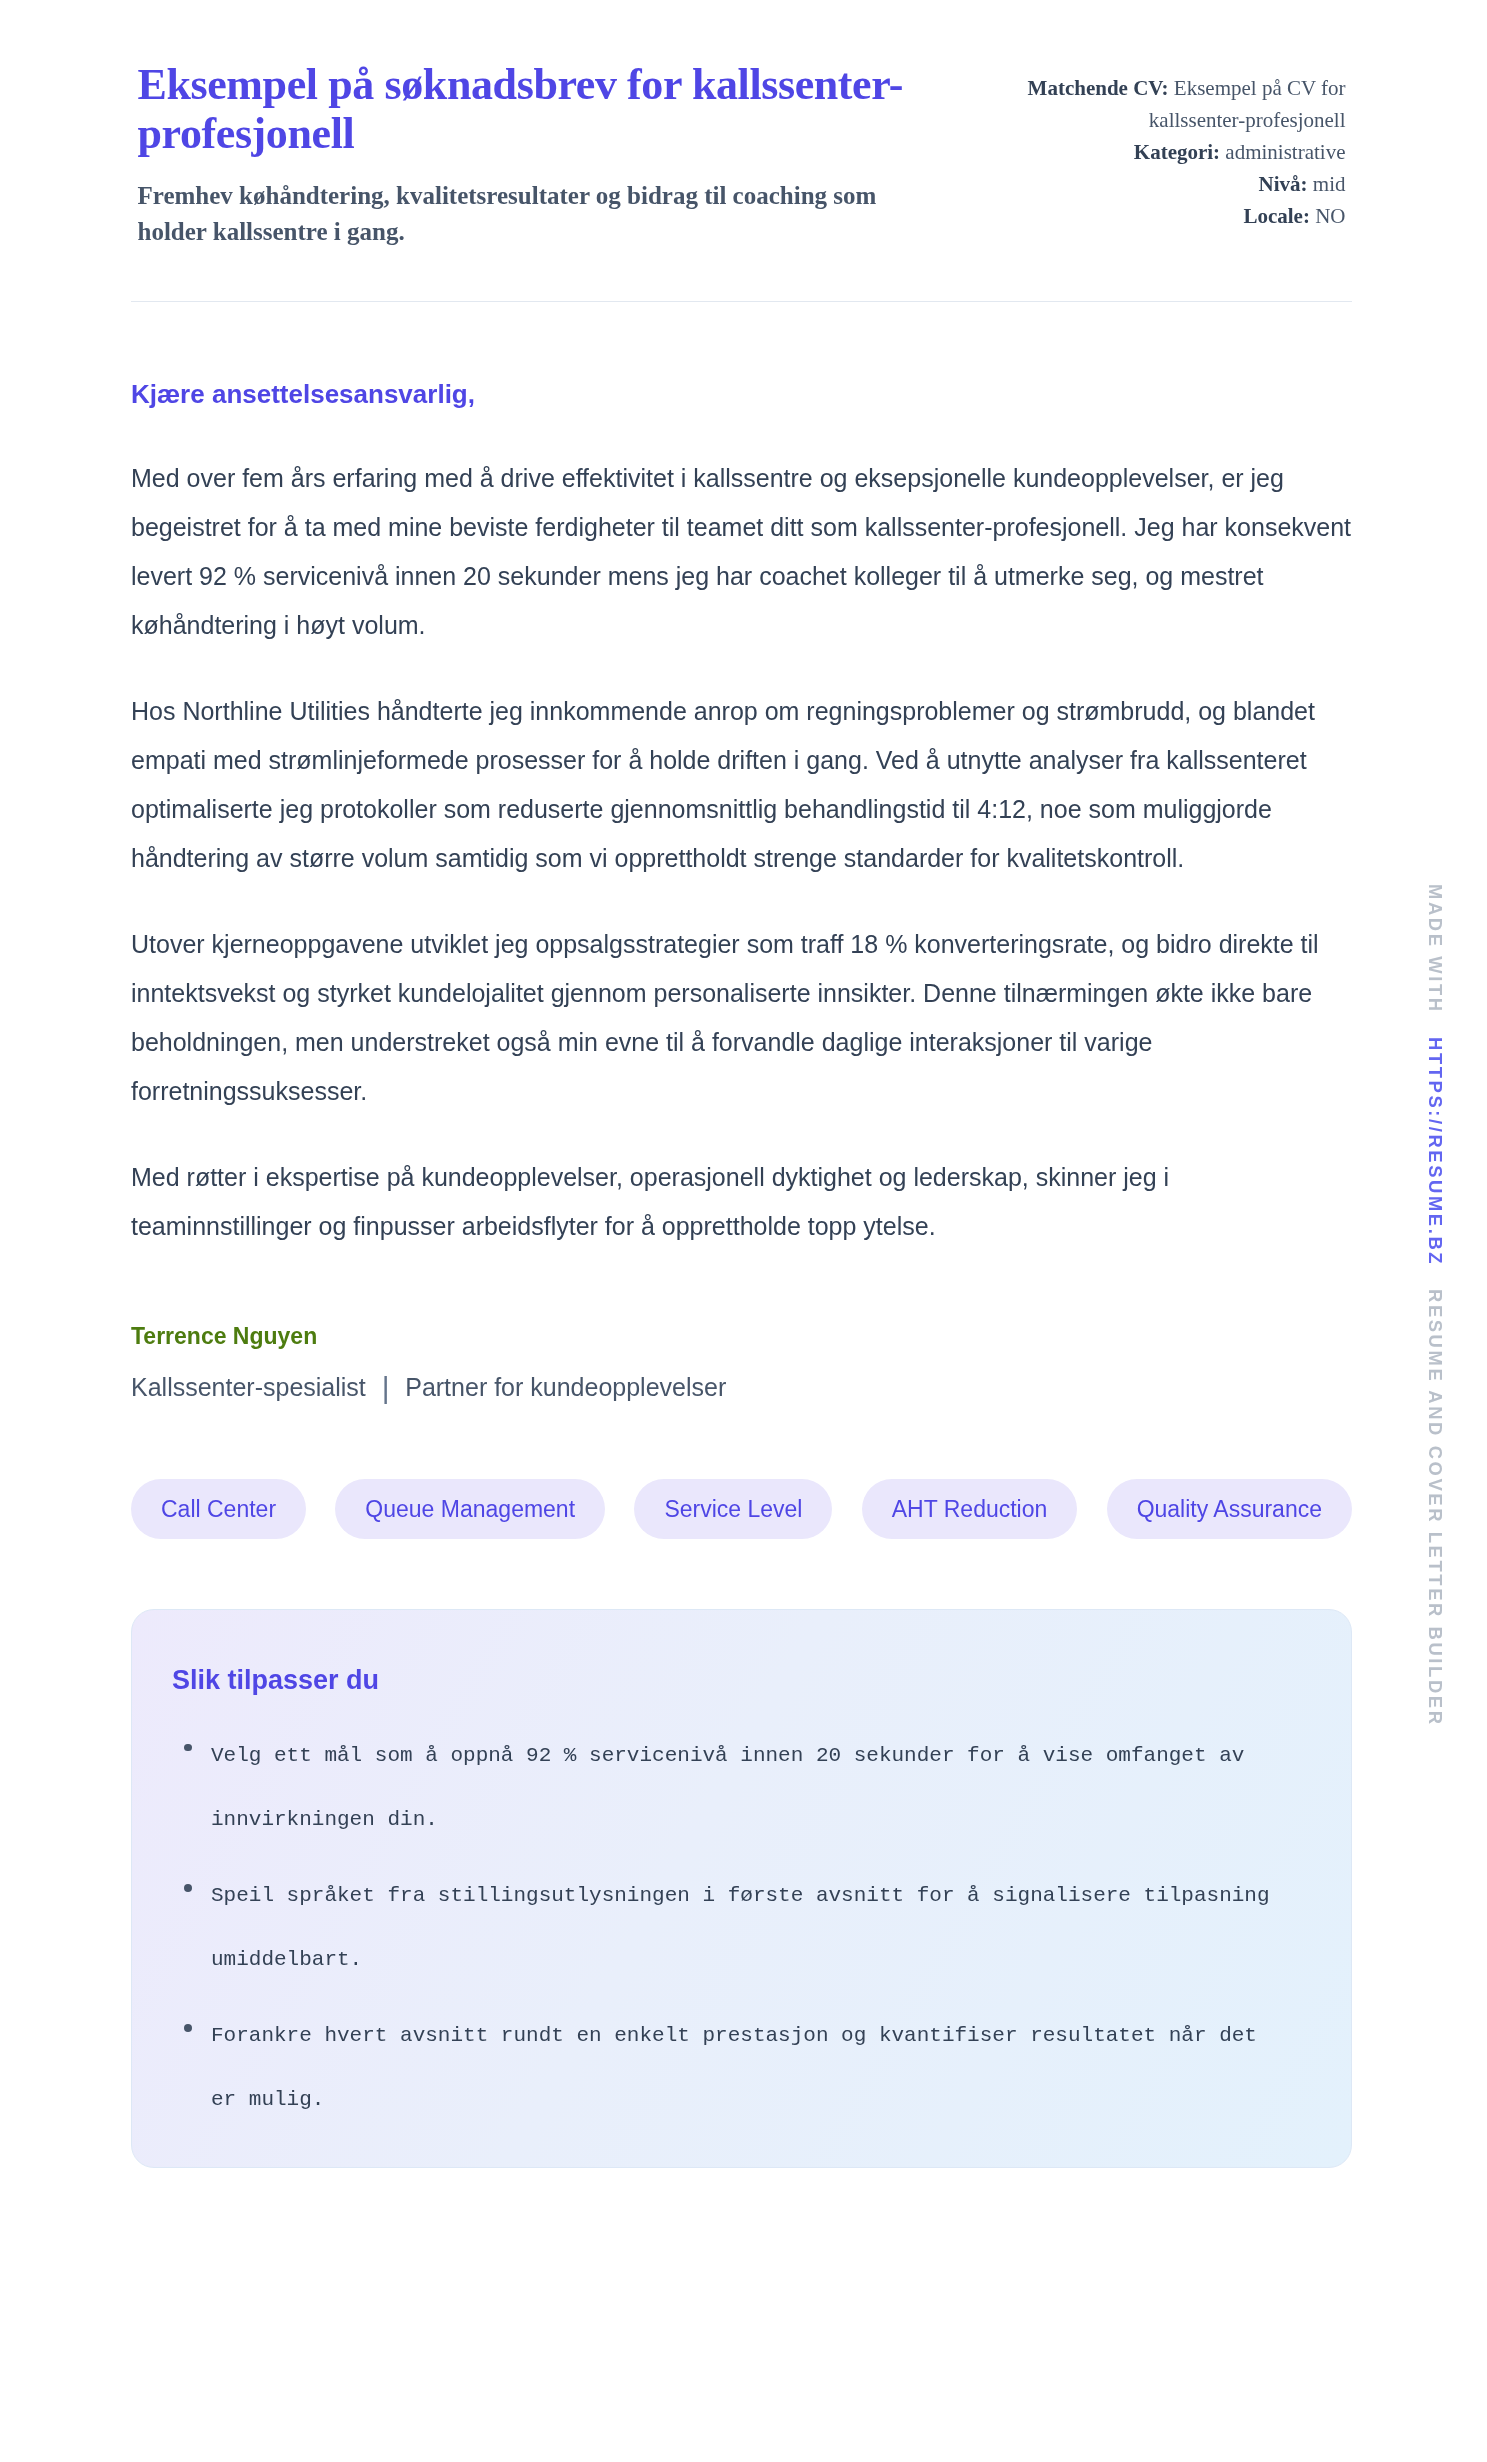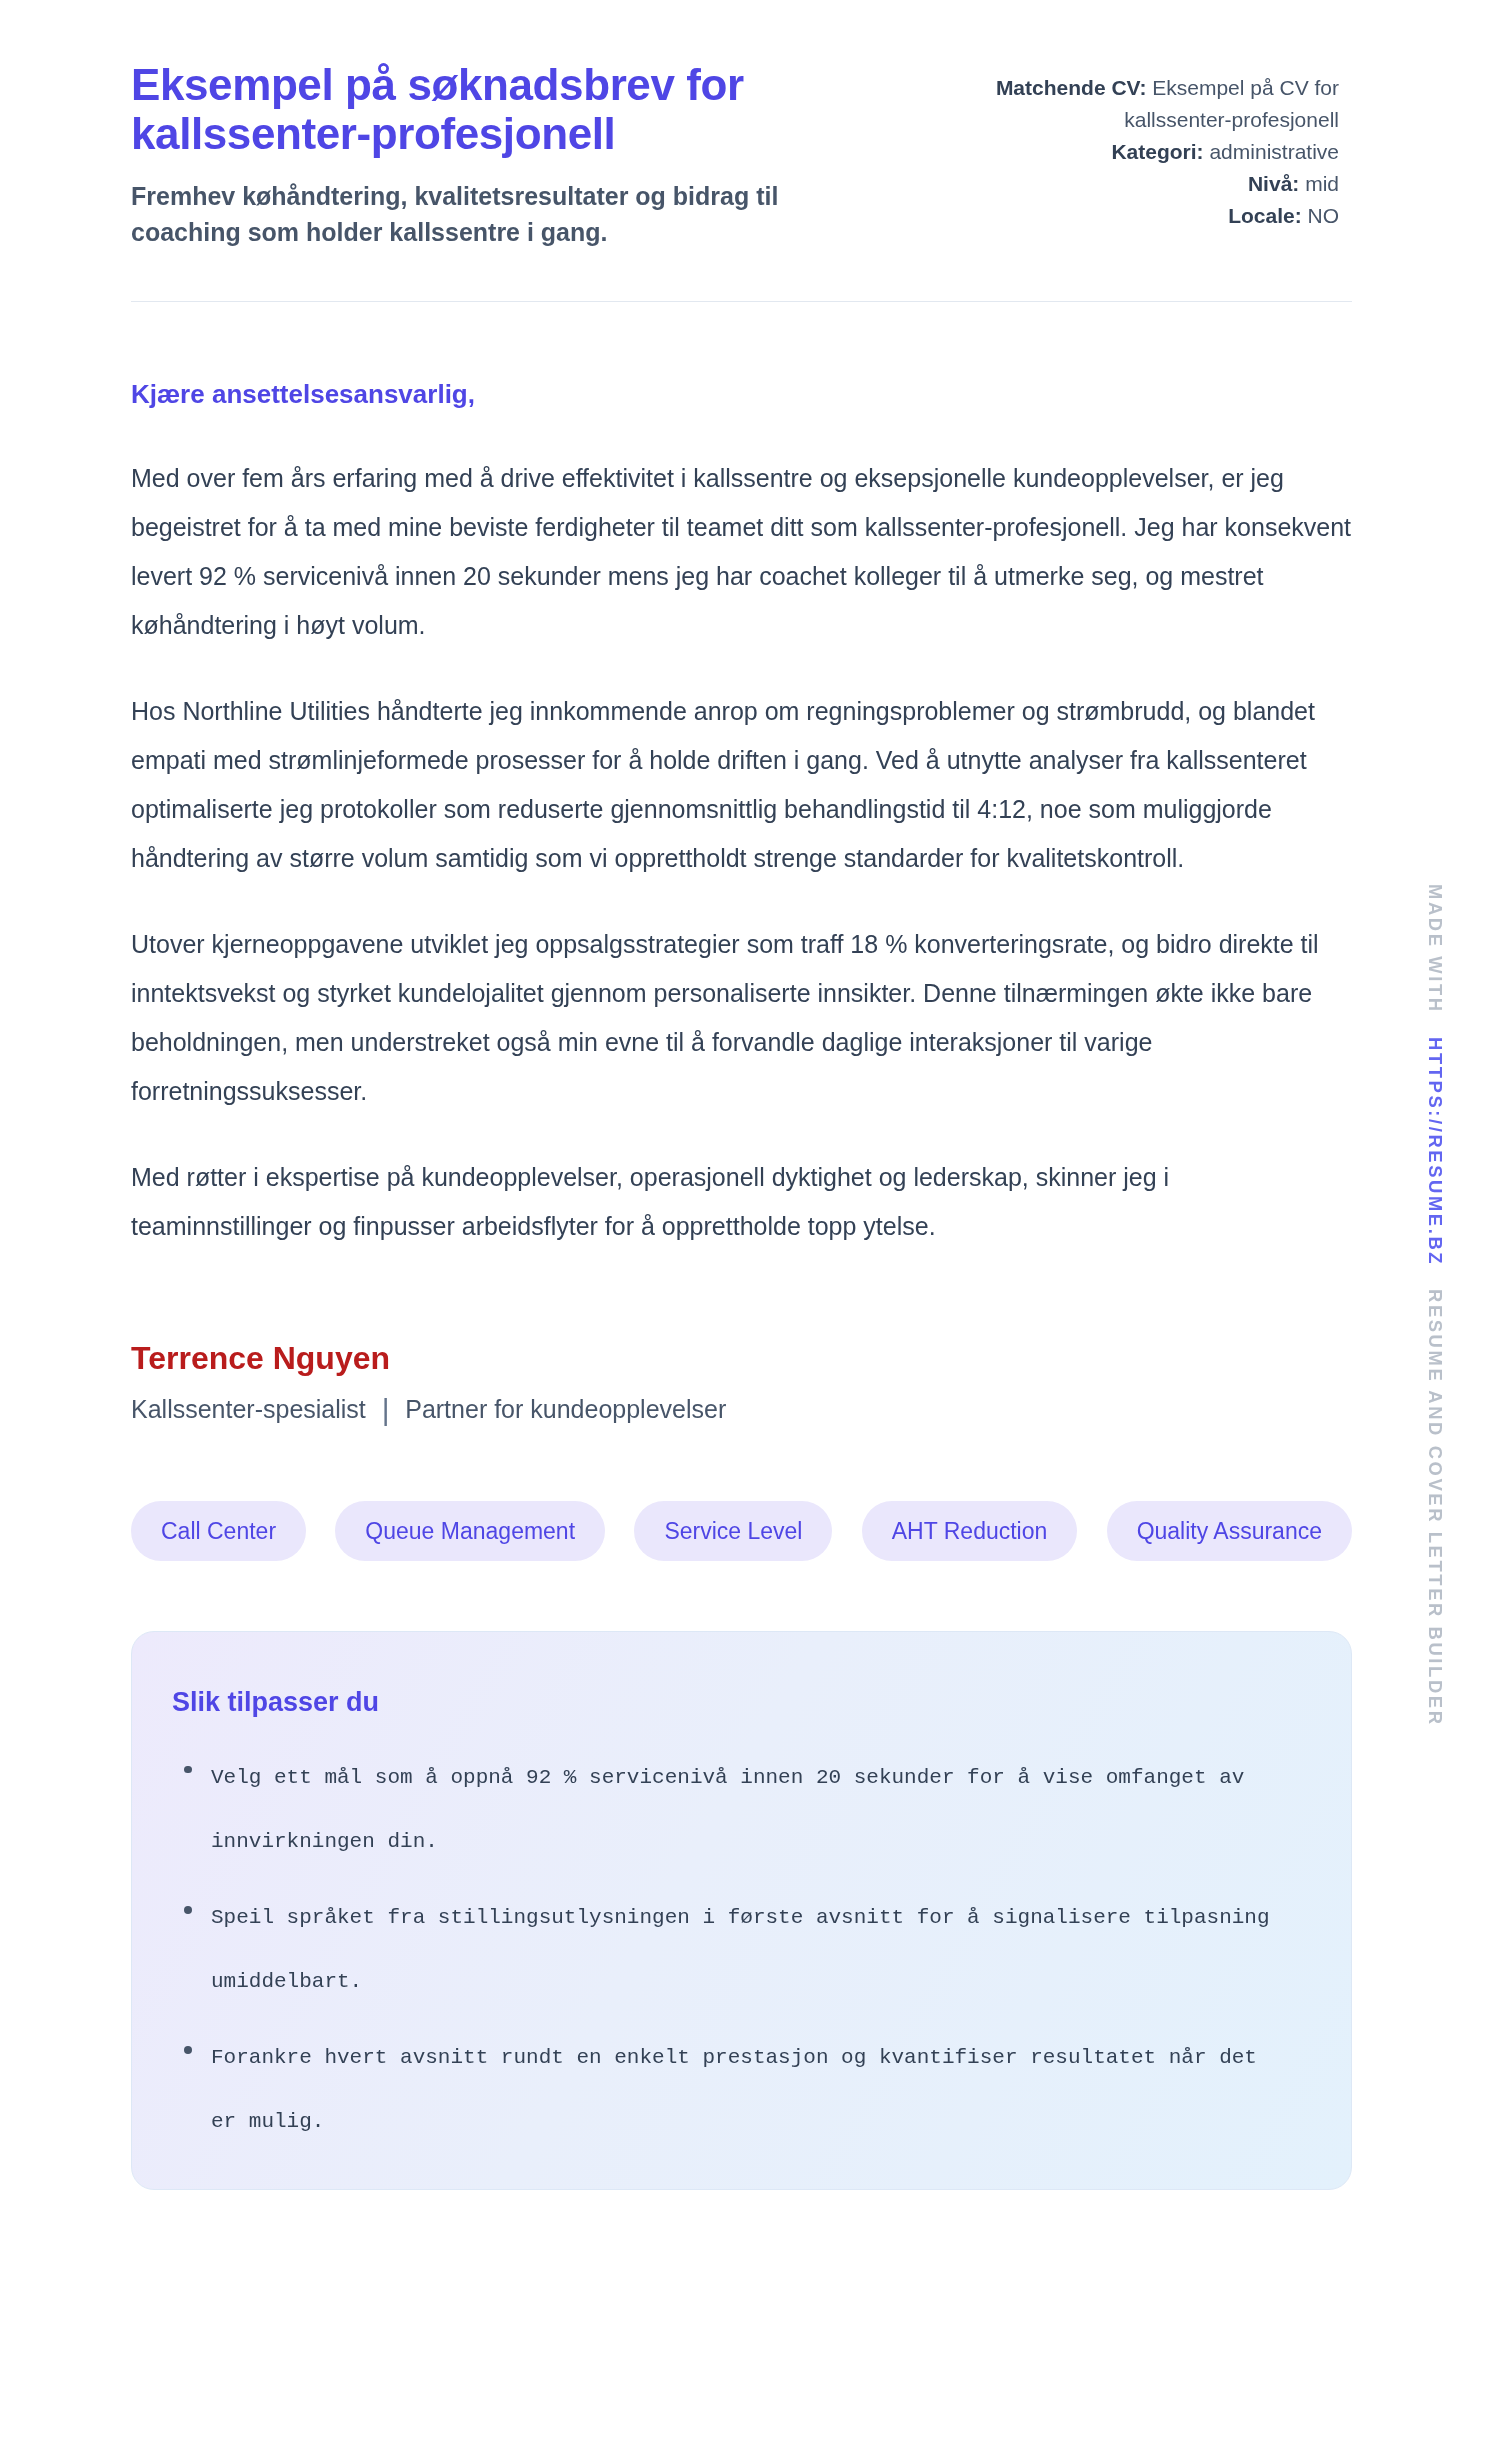--- a/index.html
+++ b/index.html
@@ -13,23 +13,24 @@
     overflow: hidden;
   }
   .page {
     padding: 60px 136px 53px 131px;
     width: 100%;
   }
 
   
   .header {
     display: flex;
-    justify-content: flex-start;
+    justify-content: center;
     align-items: flex-start;
     gap: 35px;
+    font-family: Liberation Serif, serif;
   }
   .title-block { max-width: 770px; }
   h1 {
     font-size: 44px;
     line-height: 1.12;
     font-weight: 700;
     color: #4f46e5;
     letter-spacing: -0.4px;
     margin-bottom: 19px;
   }
@@ -69,25 +70,25 @@
     margin-top: 37px;
     font-size: 25px;
     line-height: 49px;
     color: #334155;
     max-width: 1221px;
   }
   .letter p:first-of-type { margin-top: 42px; }
 
   
   .sig-name {
-    margin-top: 90px;
-    font-size: 32px;
+    margin-top: 68px;
+    font-size: 23px;
     line-height: 35px;
     font-weight: 700;
-    color: #b91c1c;
+    color: #4d7c0f;
   }
   .sig-role {
     margin-top: 14px;
     font-size: 25px;
     line-height: 39px;
     color: #475569;
     display: flex;
     align-items: center;
     gap: 15.8px;
   }

